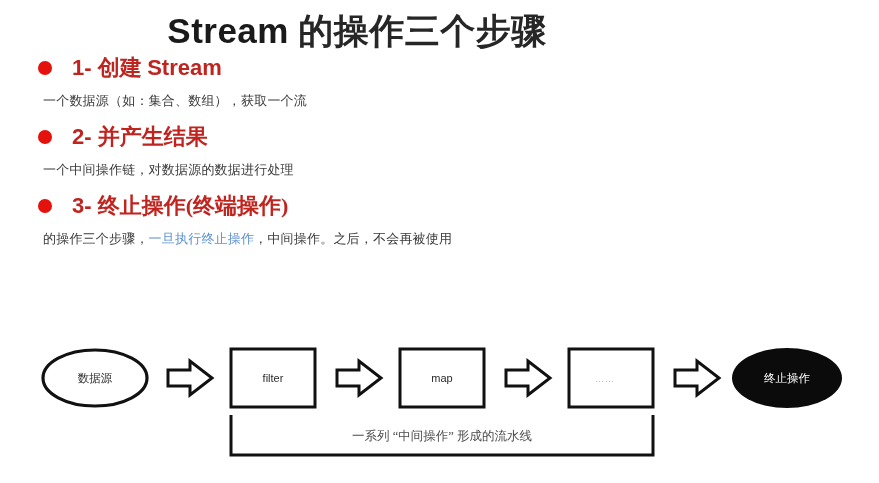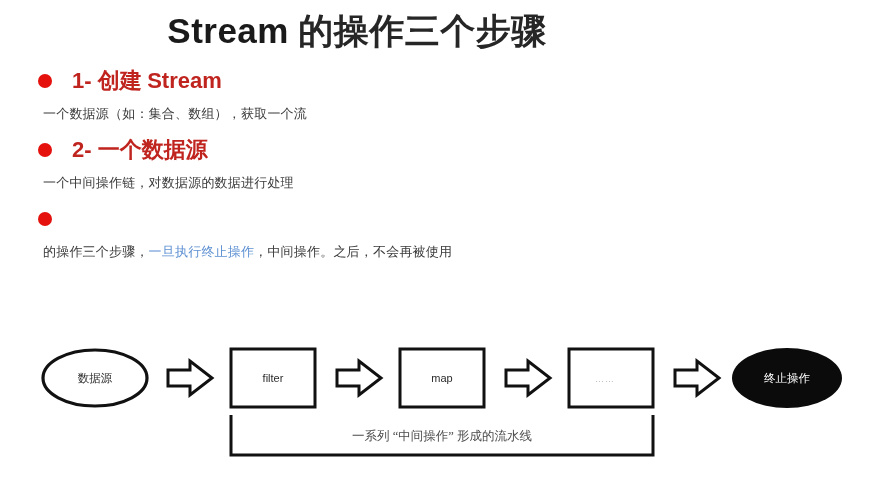--- a/index.html
+++ b/index.html
@@ -32,21 +32,21 @@
   }
   .slide-title .latin {
     font-family: "Liberation Sans", sans-serif;
     font-weight: bold;
     color: #1a1a1a;
   }
 
   
   .sections {
     position: absolute;
-    top: 66px;
+    top: 53px;
     left: 38px;
     width: 820px;
   }
   .section { margin-bottom: 6px; }
 
   .sec-head {
     display: flex;
     align-items: center;
     height: 30px;
   }
@@ -132,28 +132,29 @@
     <div class="sec-head">
       <span class="bullet-dot"></span>
       <span class="sec-head-text"><span class="num">1- </span><span>创建 </span><span class="num">Stream</span></span>
     </div>
     <div class="sec-body">一个数据源（如：集合、数组），获取一个流</div>
   </div>
 
   <div class="section sec-2">
     <div class="sec-head">
       <span class="bullet-dot"></span>
-      <span class="sec-head-text"><span class="num">2- </span><span>一个数据源</span></span>
+      <span class="sec-head-text"><span class="num">2- </span><span>并产生结果</span></span>
     </div>
     <div class="sec-body">一个中间操作链，对数据源的数据进行处理</div>
   </div>
 
   <div class="section sec-3">
     <div class="sec-head">
       <span class="bullet-dot"></span>
+      <span class="sec-head-text"><span class="num">3- </span><span>终止操作(终端操作)</span></span>
     </div>
     <div class="sec-body"><span>的操作三个步骤，</span><span class="hl-blue">一旦执行终止操作</span><span>，中间操作。之后，不会再被使用</span></div>
   </div>
 
 </div>
 
 <div class="diagram">
   <svg width="879" height="158" viewBox="0 0 879 158" xmlns="http://www.w3.org/2000/svg">
 
     <g>

